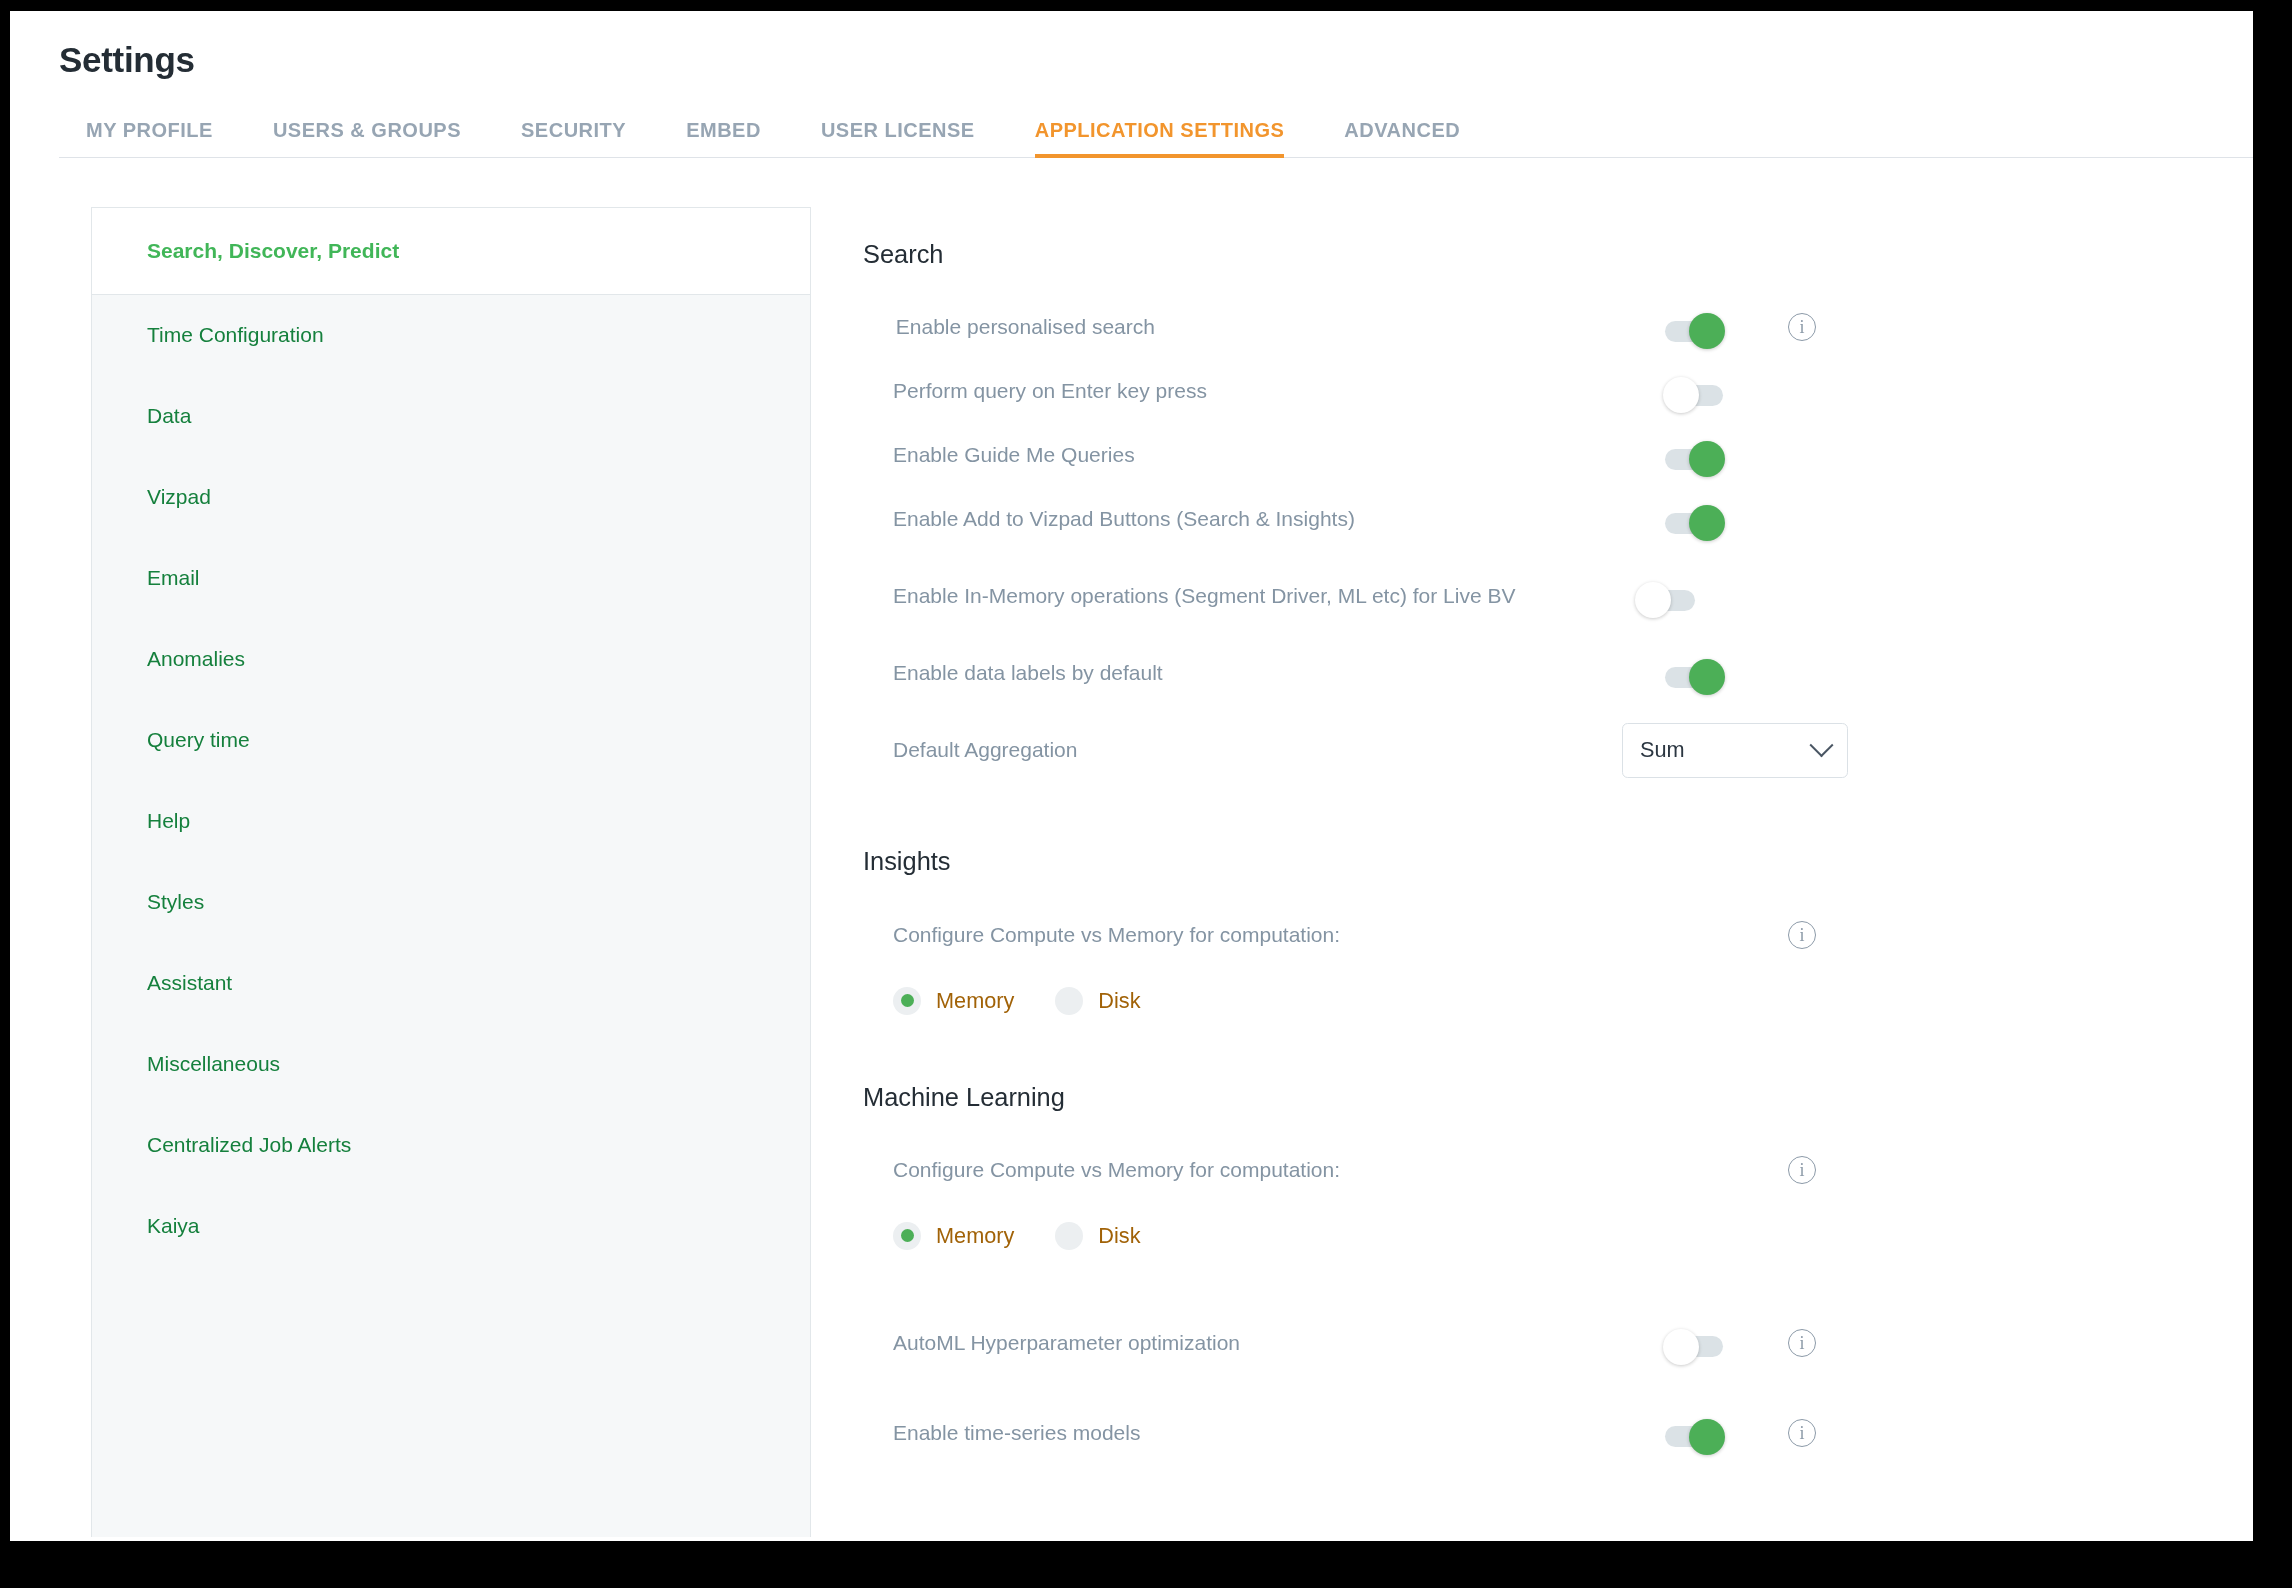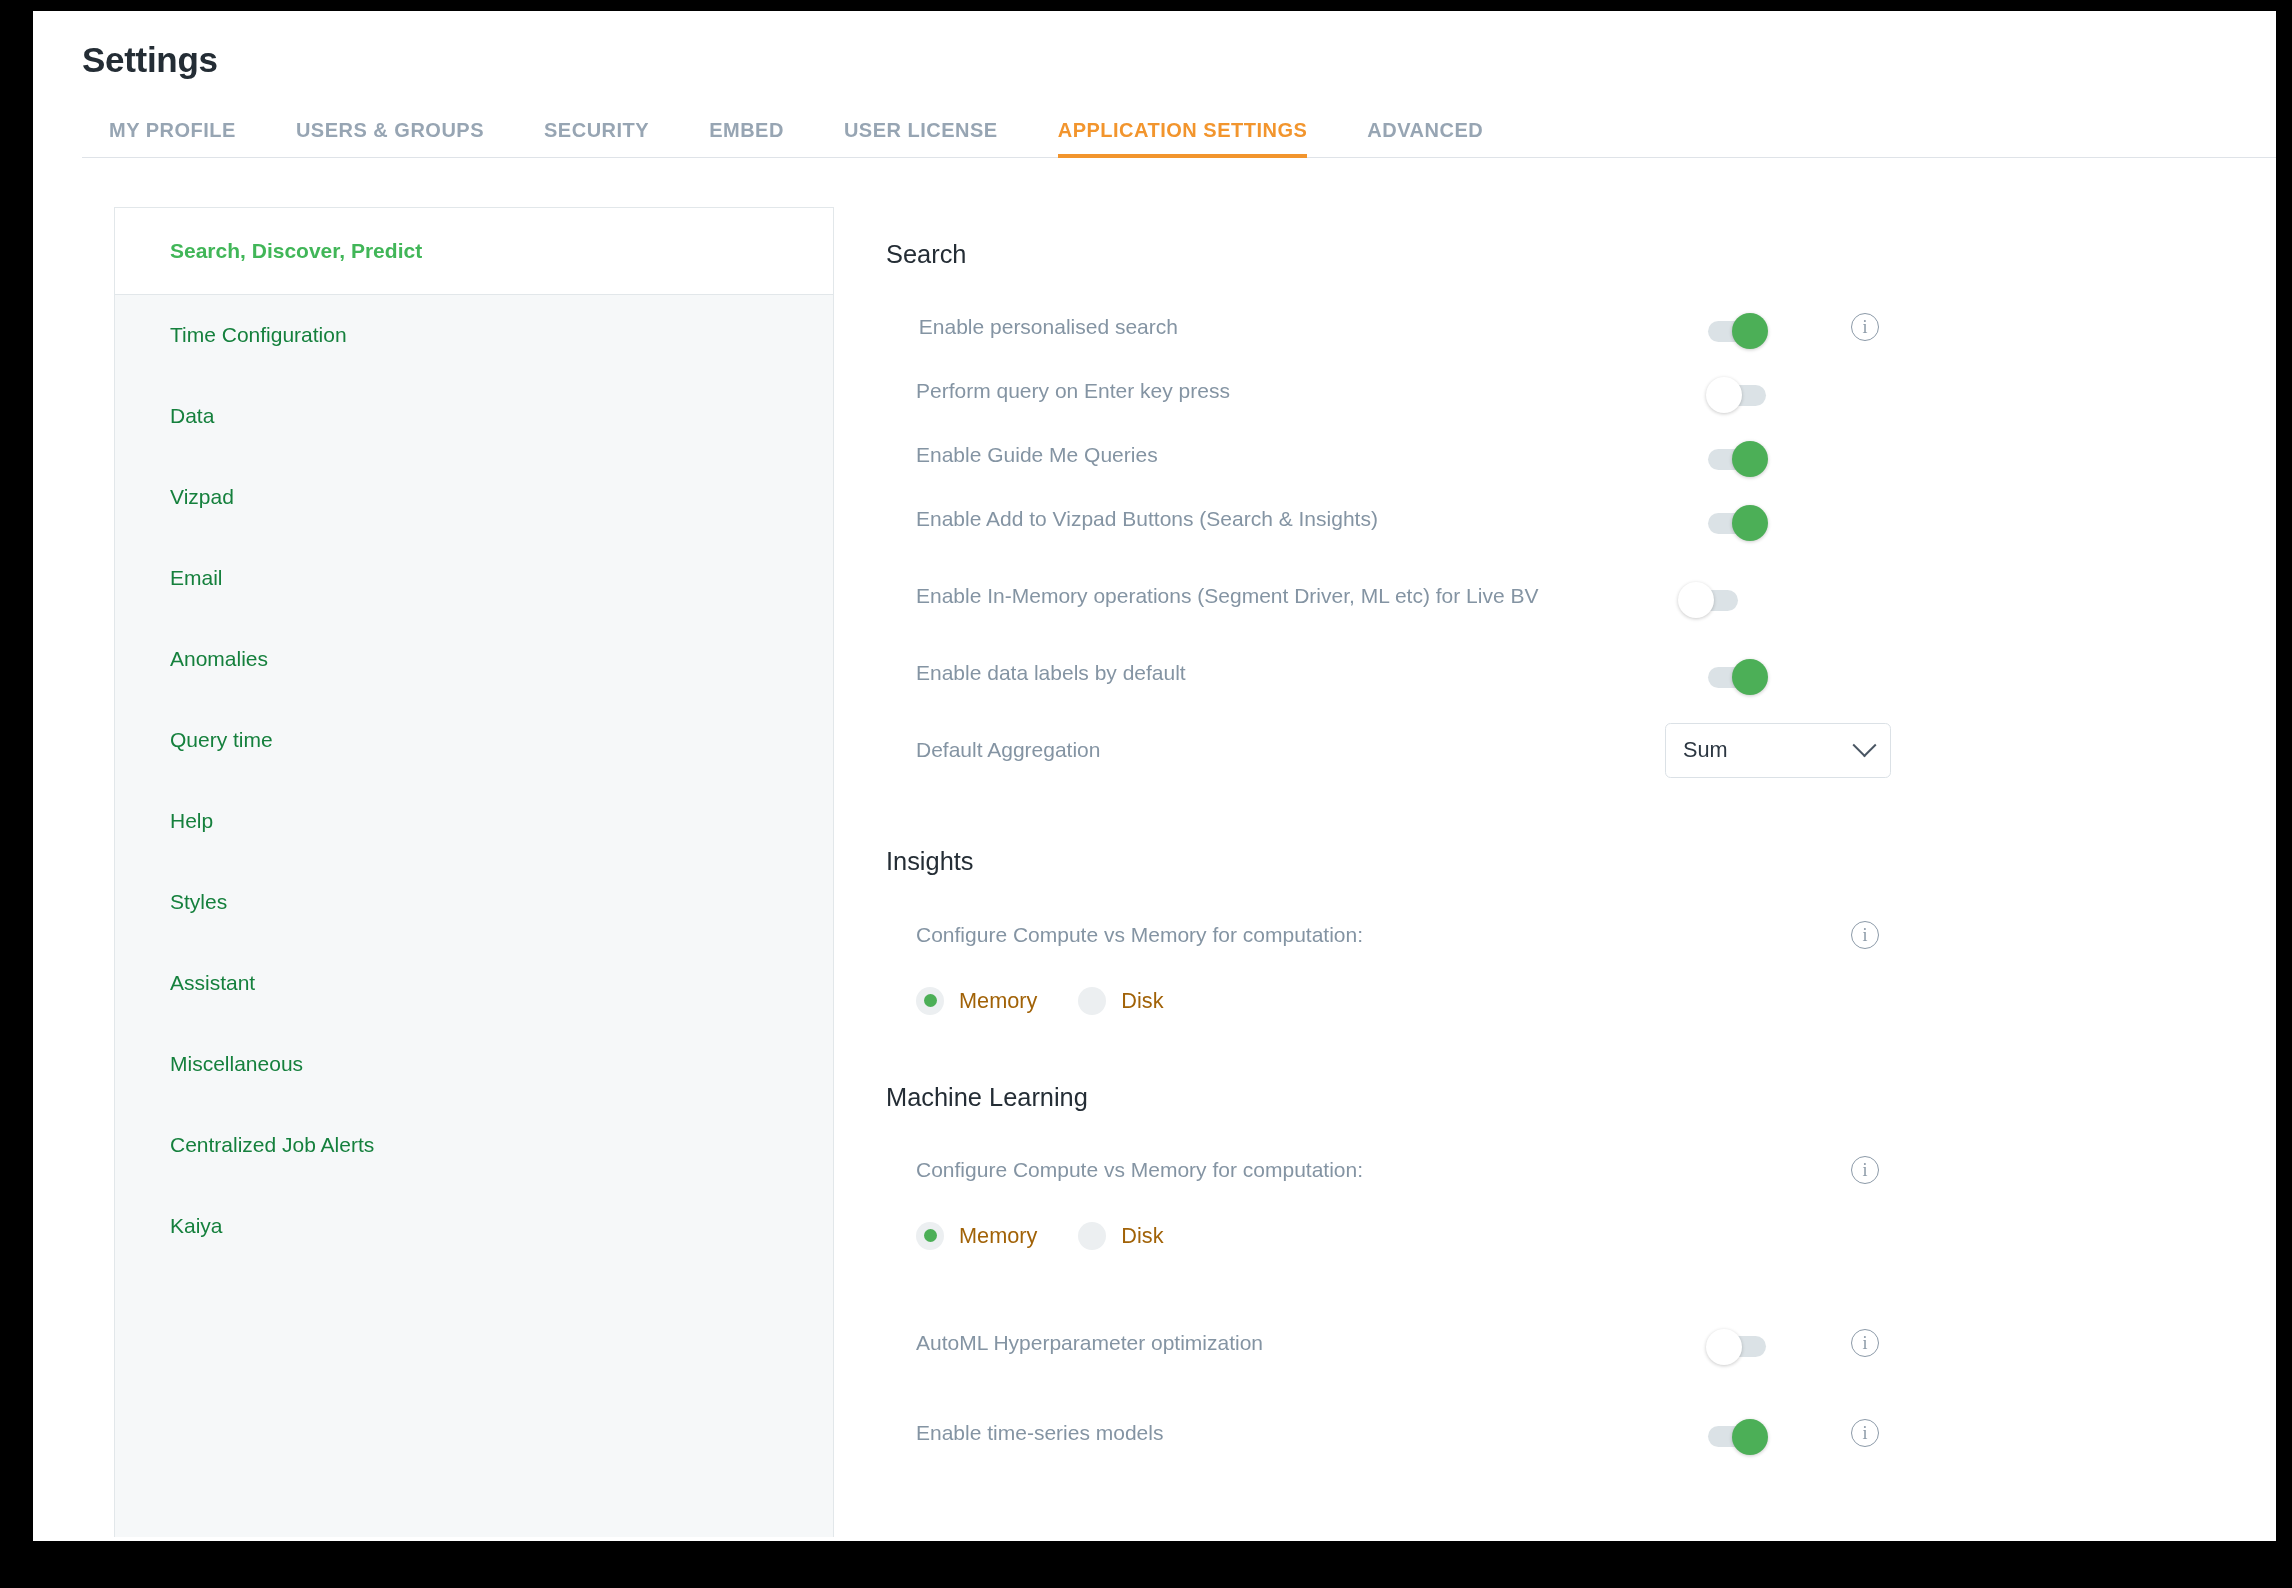--- a/index.html
+++ b/index.html
@@ -4,21 +4,21 @@
 <style>
   * { box-sizing: border-box; margin: 0; padding: 0; }
   html, body {
     width: 2293px; height: 1589px;
     background: #000000;
     font-family: "Liberation Sans", sans-serif;
     overflow: hidden;
   }
   .page {
     position: absolute;
-    left: 33px; top: 11.3px;
+    left: 10px; top: 11.3px;
     width: 2243px; height: 1530px;
     background: #ffffff;
     overflow: hidden;
   }
 
   
   .header { padding: 28px 0 0 49px; background:#ffffff; }
   .page-title {
     font-size: 35px;
     font-weight: bold;
@@ -107,21 +107,20 @@
   }
   .sec-search { padding-top: 30px; }
   .sec-insights { padding-top: 49px; }
   .sec-ml { padding-top: 49px; }
 
   .row {
     display: flex;
     align-items: center;
     min-height: 64px;
     padding-left: 30px;
-    gap: 20px;
   }
   .row-label {
     font-size: 21px;
     color: #8494a3;
     line-height: 30px;
     flex: 1;
     max-width: 772px;
   }
   .row-label.indent { padding-left: 2.8px; }
   .ctrl-col {

